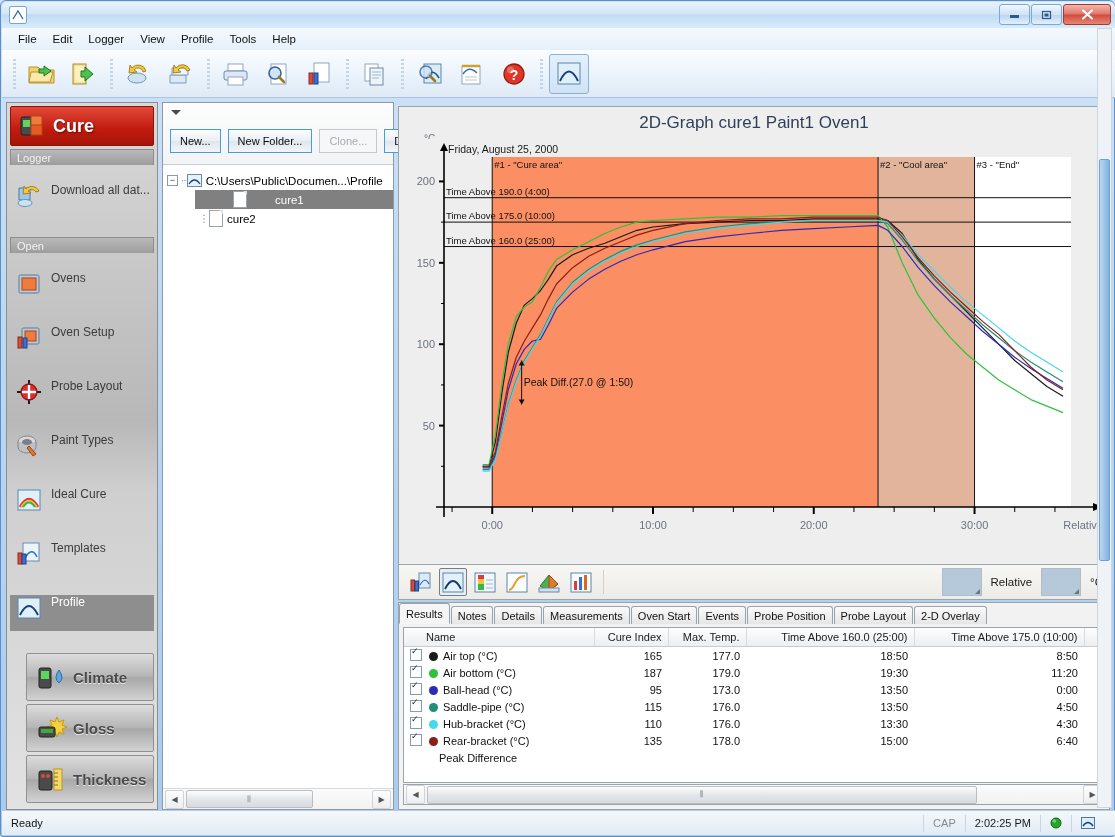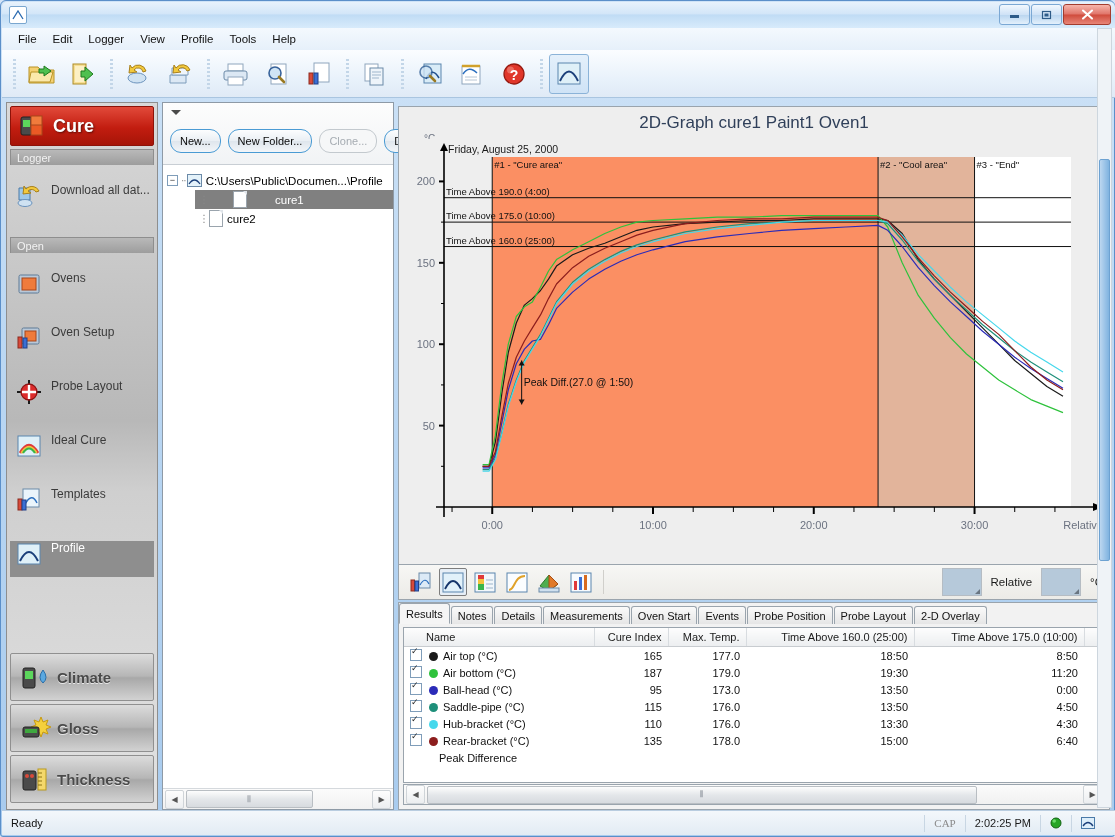--- a/index.html
+++ b/index.html
@@ -91,40 +91,40 @@
   }
   .nav-item .lbl{margin-left:9px;}
   .nav-item.active{background:#8e8e8e;color:#fff;}
   .nav-item.active .lbl{color:#fff;}
   .ico{width:26px;height:26px;flex:0 0 26px;position:relative;}
   .bottom-btns{position:absolute;left:3px;right:3px;bottom:3px;}
   .big-btn{
     height:48px;margin-bottom:3px;
     background:linear-gradient(180deg,#dcdcdc,#b6b6b6 48%,#a8a8a8 52%,#d2d2d2);
     border:1px solid #909090;border-radius:2px;
-    display:flex;align-items:center;padding-left:10px;box-sizing:border-box;
+    display:flex;align-items:center;padding-left:10px;box-sizing:border-box;margin-left:16px;
   }
   .big-btn .t{margin-left:10px;font-size:15px;font-weight:bold;color:#4a4a4a;
     text-shadow:0 1px 0 rgba(255,255,255,.7);}
   
   .treepanel{
     position:absolute;left:161px;top:101px;width:232px;height:708px;
     background:#fff;border:1px solid #8e9aa6;box-sizing:border-box;
   }
   .tree-toolbar{
     height:62px;border-bottom:1px solid #c8ced4;
     background:linear-gradient(180deg,#fdfdfd,#f1f3f5);
     box-sizing:border-box;position:relative;
   }
   .tb-caret{position:absolute;left:8px;top:7px;width:0;height:0;
     border-left:5px solid transparent;border-right:5px solid transparent;border-top:5px solid #4a4a4a;}
   .tree-btns{position:absolute;left:7px;top:26px;display:flex;gap:7px;}
   .sbtn{
     height:22px;padding:0 9px;font-size:11px;color:#0b0b0b;
-    border:1px solid #4a9bd4;border-radius:11px;
+    border:1px solid #4a9bd4;border-radius:0;
     background:linear-gradient(180deg,#fcfdfe,#eaeff4 48%,#dfe6ed 52%,#f3f6f9);
     display:flex;align-items:center;white-space:nowrap;
   }
   .sbtn.dis{border-color:#c3c9ce;color:#a6acb2;background:#f6f7f8;}
   .tree-body{position:absolute;left:0;right:0;top:62px;bottom:22px;padding:6px 0 0 4px;overflow:hidden;}
   .trow{display:flex;align-items:center;height:19px;white-space:nowrap;font-size:11.5px;color:#000;}
   .tdash{color:#888;font-size:10px;letter-spacing:-1px;margin:0 1px;}
   .tbox{width:9px;height:9px;border:1px solid #7f9db9;background:#fff;
     display:flex;align-items:center;justify-content:center;font-size:9px;line-height:7px;color:#333;margin-right:2px;}
   .docico{width:12px;height:15px;background:#fff;border:1px solid #9aa4ad;margin-right:4px;position:relative;}
@@ -404,20 +404,31 @@
       <span class="ico">
         <svg width="26" height="26" viewBox="0 0 26 26">
           <path d="M13 1 v24 M1 13 h24" stroke="#1a1a1a" stroke-width="2"></path>
           <circle cx="13" cy="13" r="8" fill="#dd2c2c" stroke="#8d1515" stroke-width="1.3"></circle>
           <path d="M13 6 v14 M6 13 h14" stroke="#fff" stroke-width="2.4"></path>
         </svg>
       </span>
       <span class="lbl">Probe Layout</span>
     </div>
 
+    <div class="nav-item">
+      <span class="ico">
+        <svg width="26" height="26" viewBox="0 0 26 26">
+          <ellipse cx="11" cy="9" rx="9" ry="6" fill="#d9d9dd" stroke="#84848c"></ellipse>
+          <path d="M2 9 v5 a9 6 0 0 0 18 0 V9" fill="#bfbfc6" stroke="#84848c"></path>
+          <path d="M13 13 l7 8 -3 2 -6 -8 z" fill="#e0762c" stroke="#9c4a12"></path>
+          <ellipse cx="11" cy="9" rx="5" ry="3" fill="#7d7d85"></ellipse>
+        </svg>
+      </span>
+      <span class="lbl">Paint Types</span>
+    </div>
 
     <div class="nav-item">
       <span class="ico">
         <svg width="26" height="26" viewBox="0 0 26 26">
           <rect x="2" y="3" width="22" height="20" fill="#dff0f8" stroke="#5a85ae"></rect>
           <path d="M4 20 Q13 4 22 20" fill="none" stroke="#e03a3a" stroke-width="2.6"></path>
           <path d="M5.5 20 Q13 8 20.5 20" fill="none" stroke="#f2c33c" stroke-width="2.4"></path>
           <path d="M7 20 Q13 11 19 20" fill="none" stroke="#39b54a" stroke-width="2.2"></path>
         </svg>
       </span>
@@ -759,21 +770,21 @@
     </div>
   </div>
 
   <div class="vscroll">
     <div class="vthumb"></div>
   </div>
 
   <div class="statusbar">
     <div style="padding:0 9px;font-size:11px;color:#111;">Ready</div>
     <div style="margin-left:auto;display:flex;align-items:center;">
-      <div class="sb-cell" style="color:#8a8a8a;font-family:Liberation Serif, serif;">CAP</div>
+      <div class="sb-cell" style="color:#8a8a8a;">CAP</div>
       <div class="sb-cell">2:02:25 PM</div>
       <div class="sb-cell">
         <svg width="12" height="12" viewBox="0 0 12 12">
             <circle cx="6" cy="6" r="5" fill="#27a527" stroke="#126312"></circle>
             <circle cx="4.2" cy="4" r="1.8" fill="#7ee87e" opacity=".8"></circle>
           </svg>
       </div>
       <div class="sb-cell" style="padding-right:20px;">
         <svg width="14" height="12" viewBox="0 0 14 12">
             <rect x="0.5" y="0.5" width="13" height="11" fill="#ddeefa" stroke="#4a7aa8"></rect>

